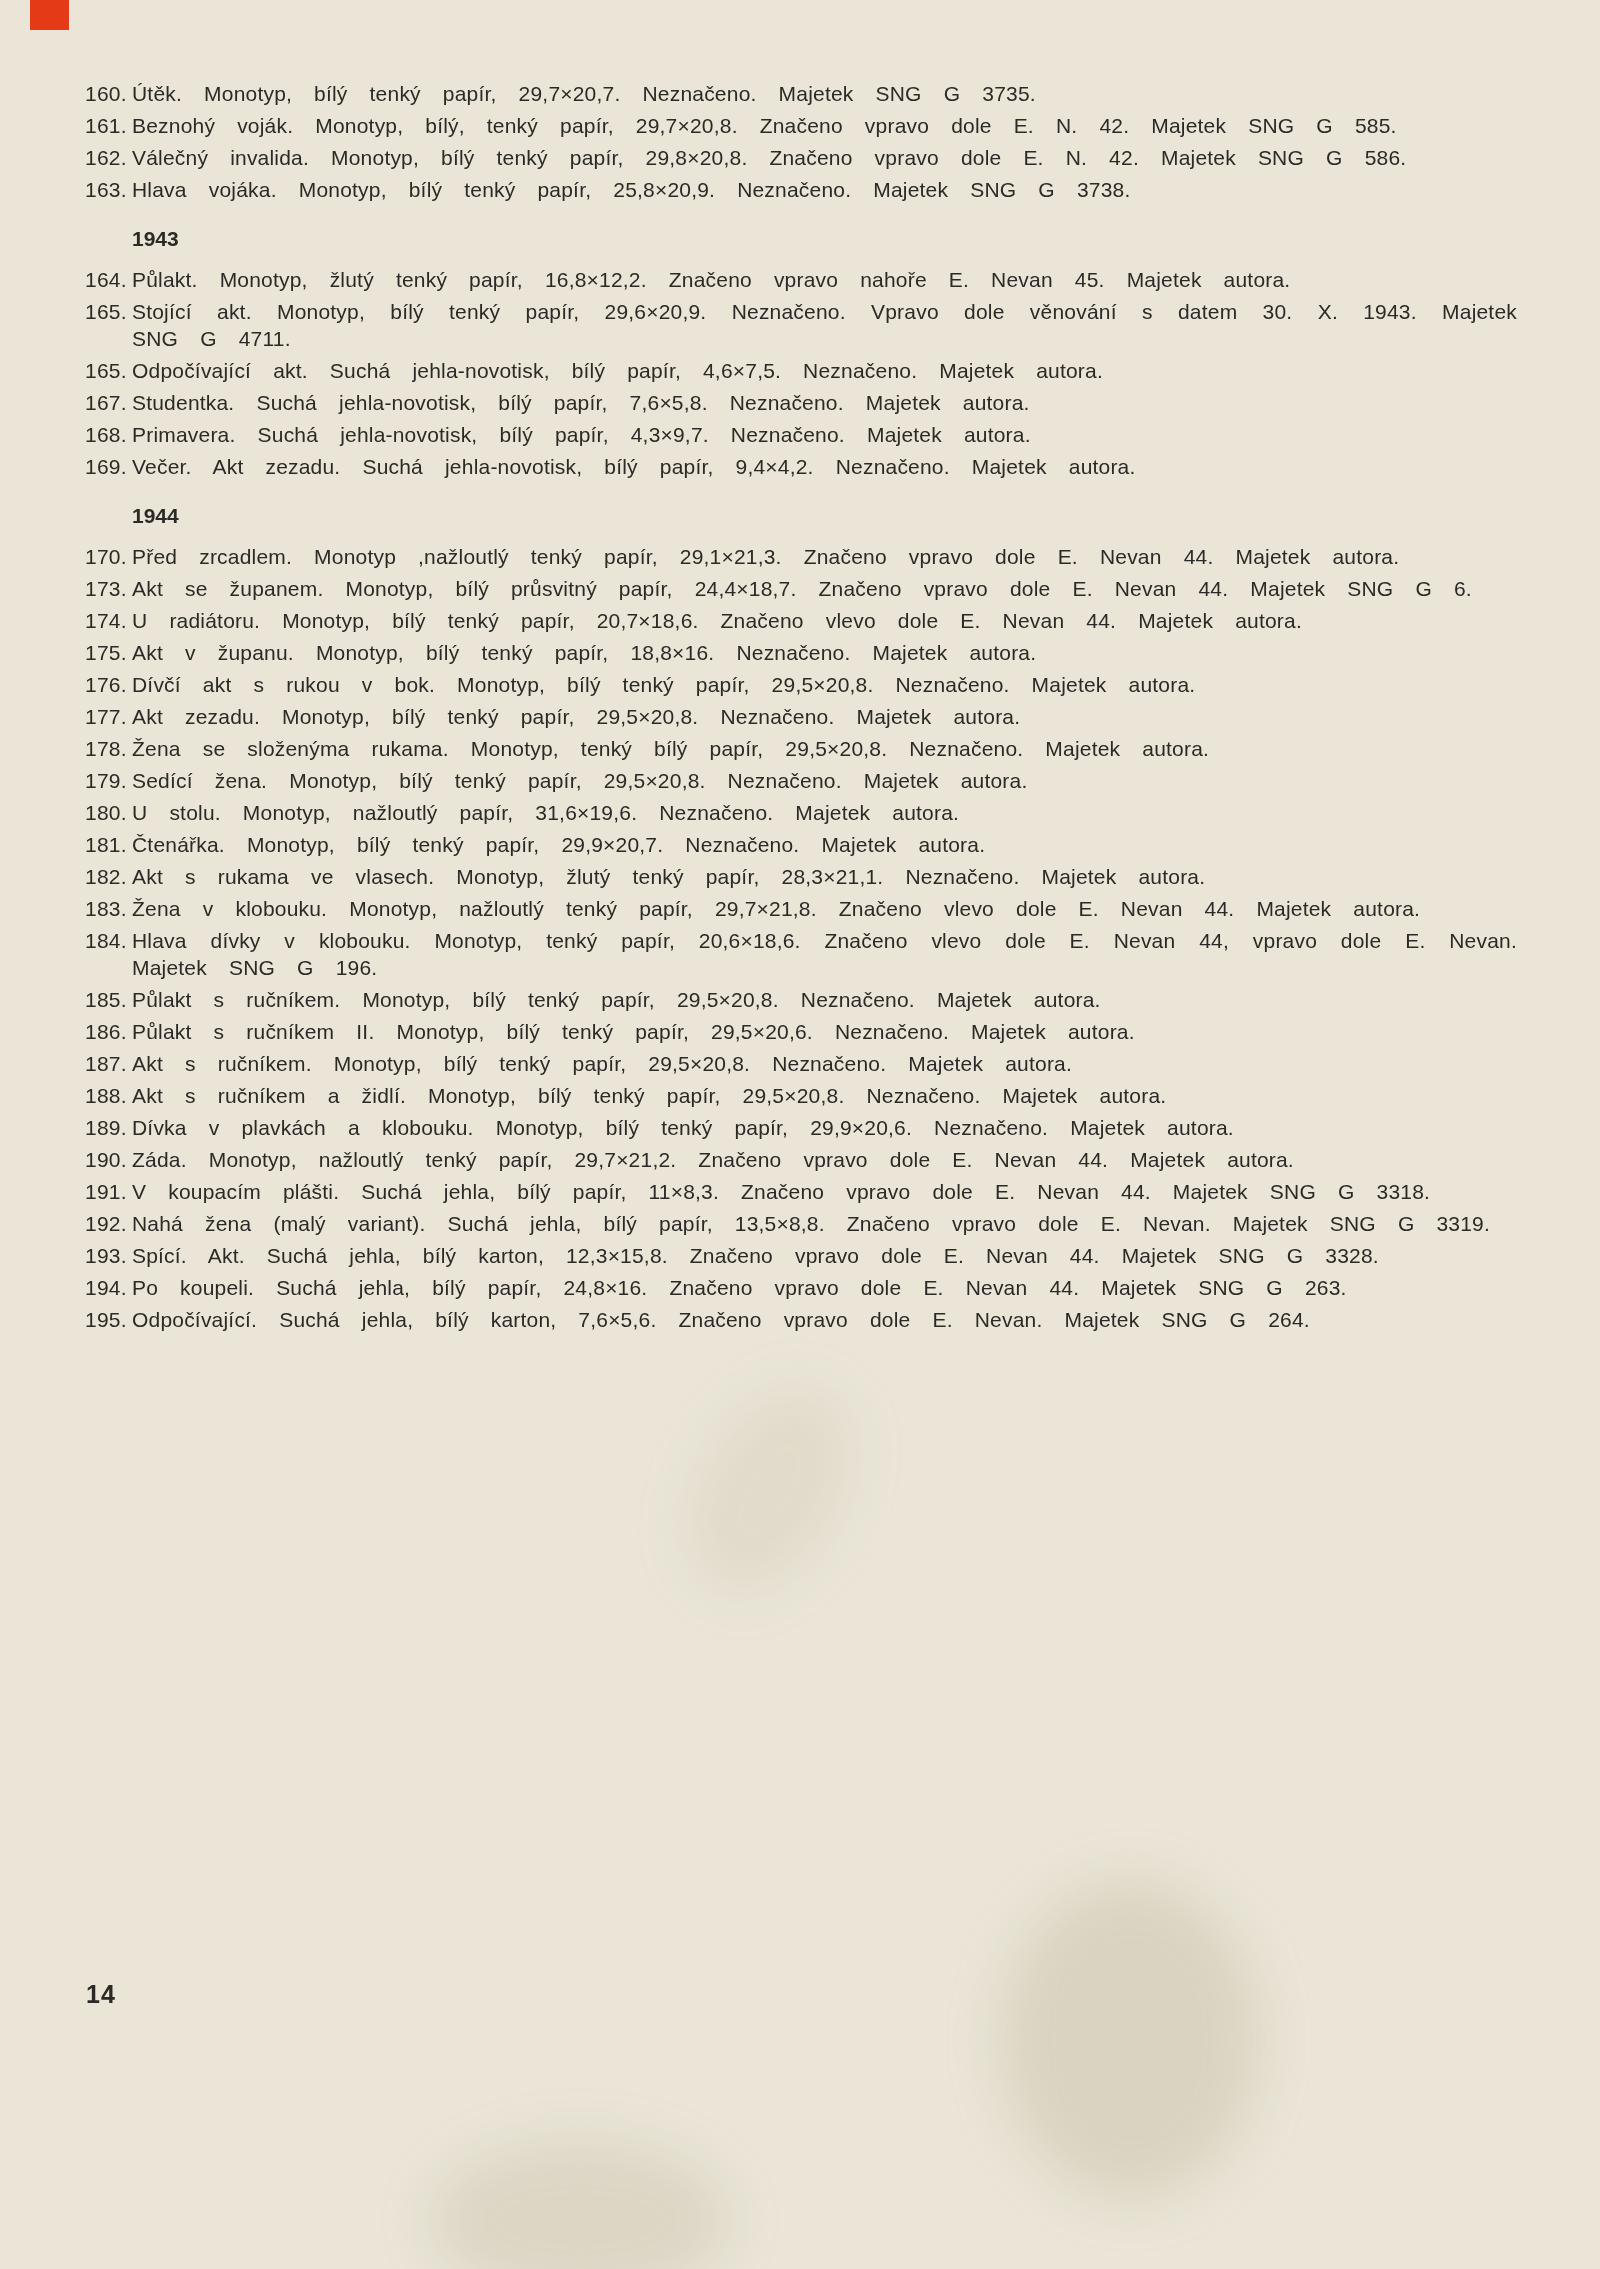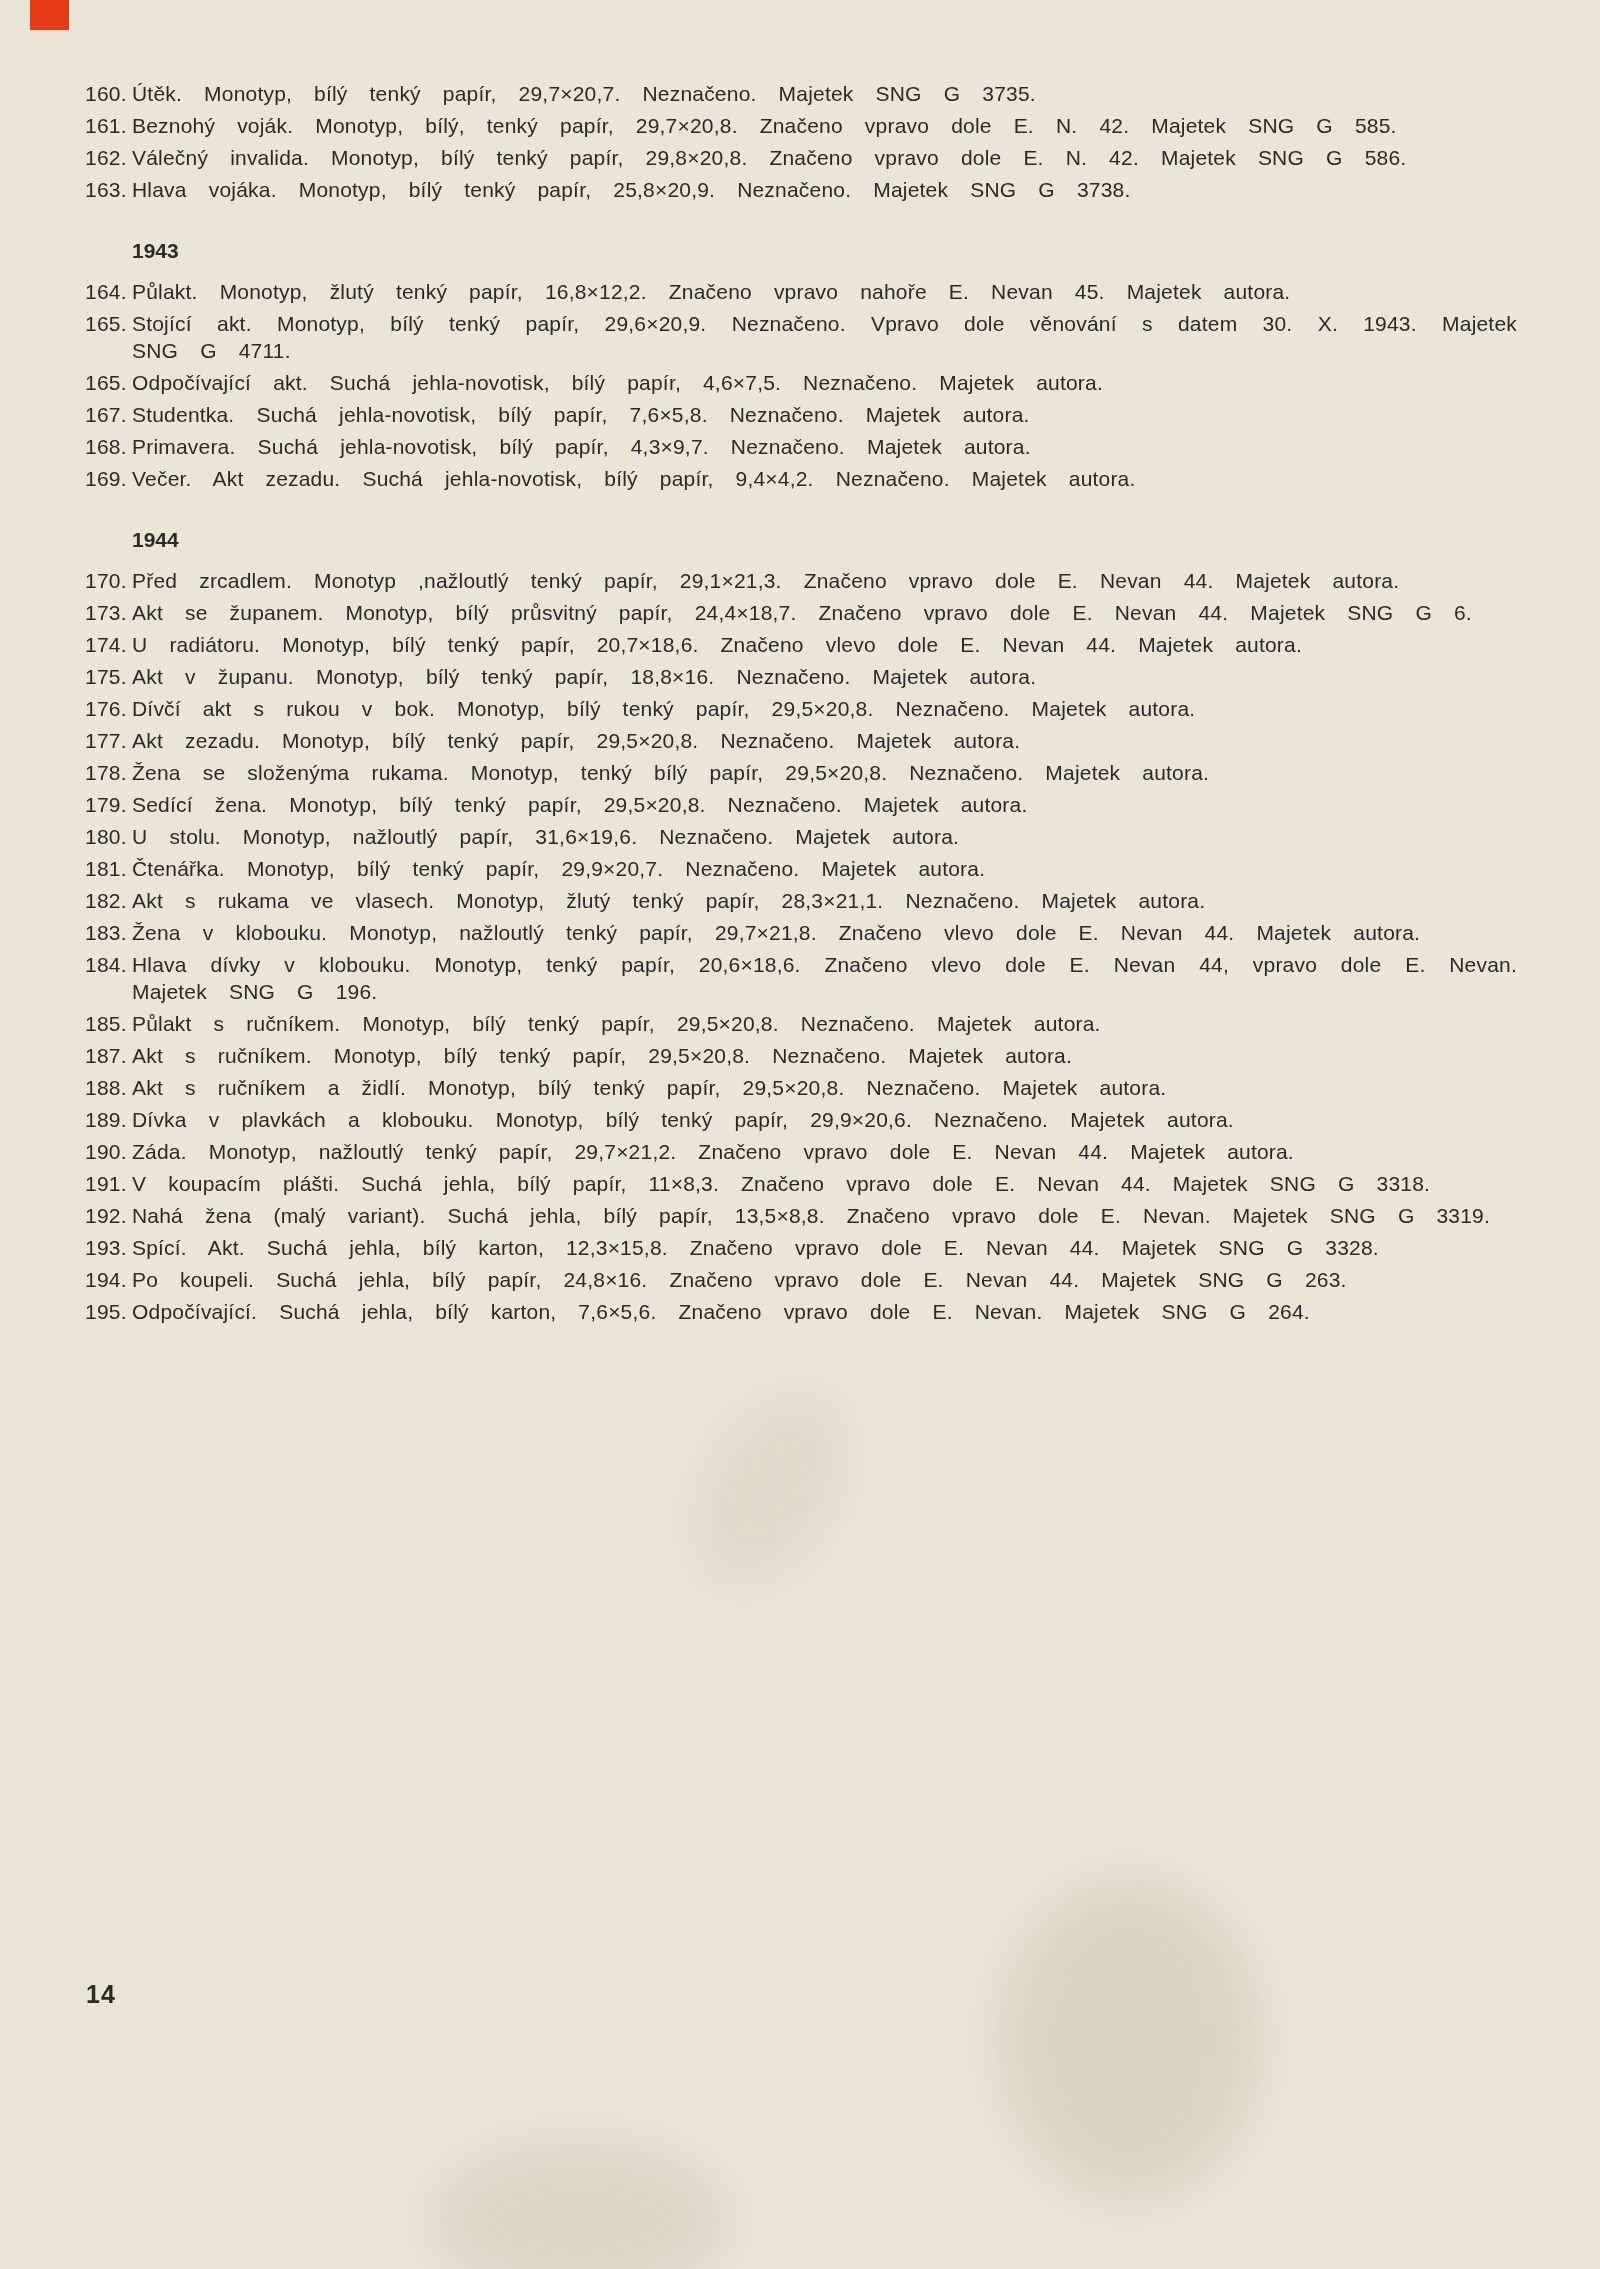--- a/index.html
+++ b/index.html
@@ -42,21 +42,21 @@
     left: 0;
     top: 0;
     word-spacing: normal;
   }
   .entry .title { font-weight: 400; }
   .year-heading {
     font-weight: 700;
     font-size: 21px;
     line-height: 27px;
     padding-left: 47px;
-    margin: 34px 0 14px 0;
+    margin: 22px 0 14px 0;
   }
   .page-number {
     position: absolute;
     left: 86px;
     top: 1980px;
     font-size: 25px;
     letter-spacing: 1px;
     font-weight: bold;
   }
   .stain {
@@ -105,20 +105,21 @@
       <div class="entry"><span class="num">176.</span><span class="title">Dívčí akt s rukou v bok.</span> <span class="body">Monotyp, bílý tenký papír, 29,5×20,8. Neznačeno. Majetek autora.</span></div>
       <div class="entry"><span class="num">177.</span><span class="title">Akt zezadu.</span> <span class="body">Monotyp, bílý tenký papír, 29,5×20,8. Neznačeno. Majetek autora.</span></div>
       <div class="entry"><span class="num">178.</span><span class="title">Žena se složenýma rukama.</span> <span class="body">Monotyp, tenký bílý papír, 29,5×20,8. Neznačeno. Majetek autora.</span></div>
       <div class="entry"><span class="num">179.</span><span class="title">Sedící žena.</span> <span class="body">Monotyp, bílý tenký papír, 29,5×20,8. Neznačeno. Majetek autora.</span></div>
       <div class="entry"><span class="num">180.</span><span class="title">U stolu.</span> <span class="body">Monotyp, nažloutlý papír, 31,6×19,6. Neznačeno. Majetek autora.</span></div>
       <div class="entry"><span class="num">181.</span><span class="title">Čtenářka.</span> <span class="body">Monotyp, bílý tenký papír, 29,9×20,7. Neznačeno. Majetek autora.</span></div>
       <div class="entry"><span class="num">182.</span><span class="title">Akt s rukama ve vlasech.</span> <span class="body">Monotyp, žlutý tenký papír, 28,3×21,1. Neznačeno. Majetek autora.</span></div>
       <div class="entry"><span class="num">183.</span><span class="title">Žena v klobouku.</span> <span class="body">Monotyp, nažloutlý tenký papír, 29,7×21,8. Značeno vlevo dole E. Nevan 44. Majetek autora.</span></div>
       <div class="entry"><span class="num">184.</span><span class="title">Hlava dívky v klobouku.</span> <span class="body">Monotyp, tenký papír, 20,6×18,6. Značeno vlevo dole E. Nevan 44, vpravo dole E. Nevan. Majetek SNG G 196.</span></div>
       <div class="entry"><span class="num">185.</span><span class="title">Půlakt s ručníkem.</span> <span class="body">Monotyp, bílý tenký papír, 29,5×20,8. Neznačeno. Majetek autora.</span></div>
+      <div class="entry"><span class="num">186.</span><span class="title">Půlakt s ručníkem II.</span> <span class="body">Monotyp, bílý tenký papír, 29,5×20,6. Neznačeno. Majetek autora.</span></div>
       <div class="entry"><span class="num">187.</span><span class="title">Akt s ručníkem.</span> <span class="body">Monotyp, bílý tenký papír, 29,5×20,8. Neznačeno. Majetek autora.</span></div>
       <div class="entry"><span class="num">188.</span><span class="title">Akt s ručníkem a židlí.</span> <span class="body">Monotyp, bílý tenký papír, 29,5×20,8. Neznačeno. Majetek autora.</span></div>
       <div class="entry"><span class="num">189.</span><span class="title">Dívka v plavkách a klobouku.</span> <span class="body">Monotyp, bílý tenký papír, 29,9×20,6. Neznačeno. Majetek autora.</span></div>
       <div class="entry"><span class="num">190.</span><span class="title">Záda.</span> <span class="body">Monotyp, nažloutlý tenký papír, 29,7×21,2. Značeno vpravo dole E. Nevan 44. Majetek autora.</span></div>
       <div class="entry"><span class="num">191.</span><span class="title">V koupacím plášti.</span> <span class="body">Suchá jehla, bílý papír, 11×8,3. Značeno vpravo dole E. Nevan 44. Majetek SNG G 3318.</span></div>
       <div class="entry"><span class="num">192.</span><span class="title">Nahá žena</span> <span class="body">(malý variant). Suchá jehla, bílý papír, 13,5×8,8. Značeno vpravo dole E. Nevan. Majetek SNG G 3319.</span></div>
       <div class="entry"><span class="num">193.</span><span class="title">Spící.</span> <span class="body">Akt. Suchá jehla, bílý karton, 12,3×15,8. Značeno vpravo dole E. Nevan 44. Majetek SNG G 3328.</span></div>
       <div class="entry"><span class="num">194.</span><span class="title">Po koupeli.</span> <span class="body">Suchá jehla, bílý papír, 24,8×16. Značeno vpravo dole E. Nevan 44. Majetek SNG G 263.</span></div>
       <div class="entry"><span class="num">195.</span><span class="title">Odpočívající.</span> <span class="body">Suchá jehla, bílý karton, 7,6×5,6. Značeno vpravo dole E. Nevan. Majetek SNG G 264.</span></div>
     </main>

